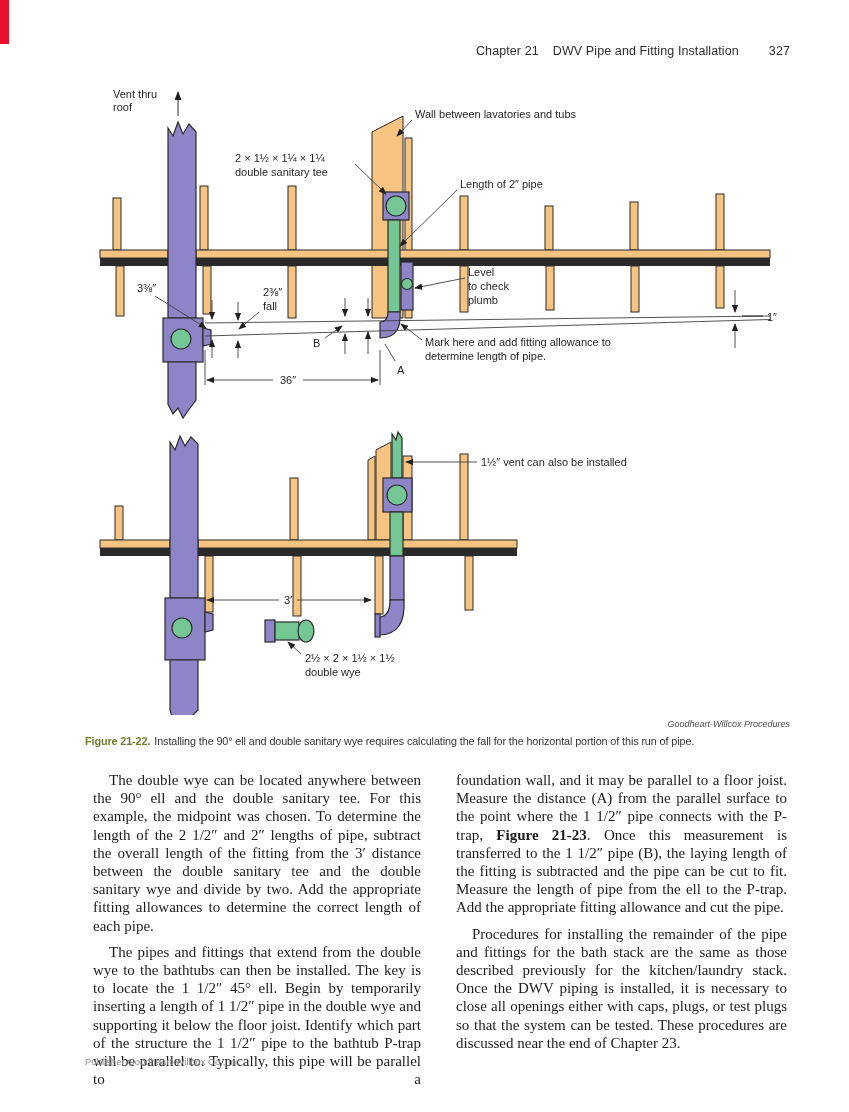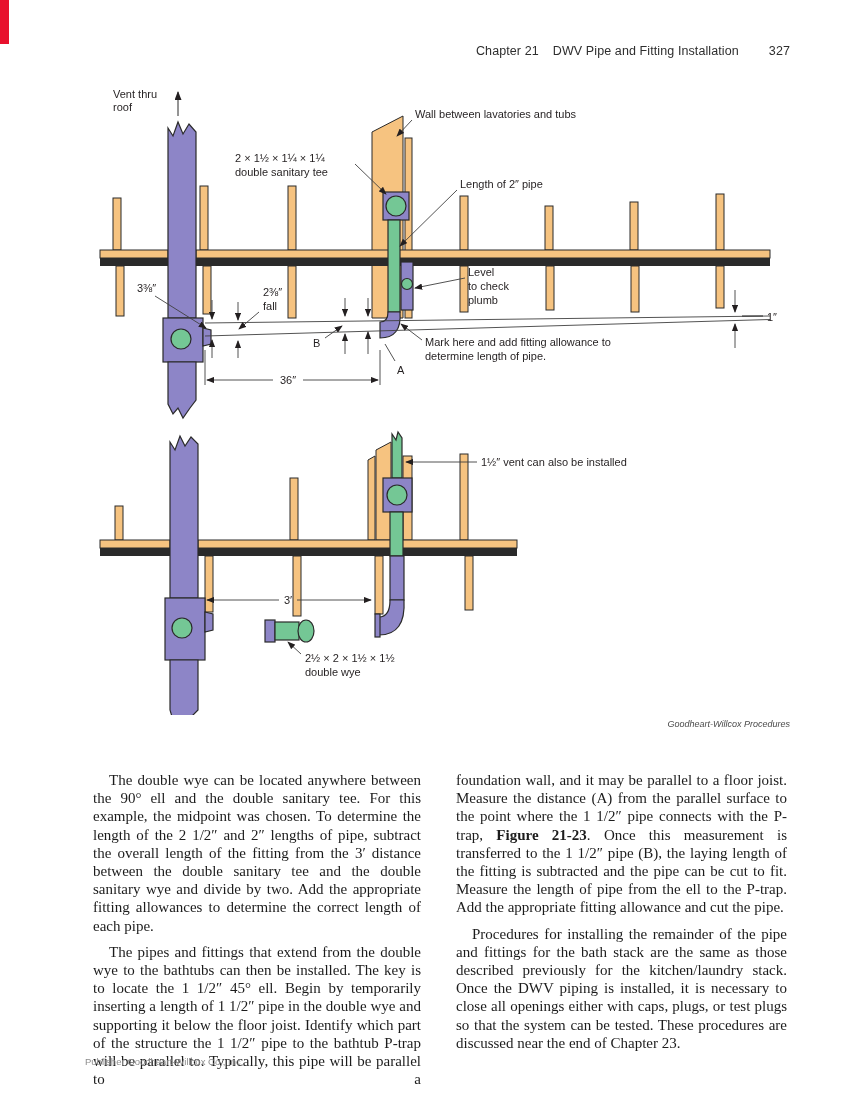--- a/index.html
+++ b/index.html
@@ -214,20 +214,23 @@
       </g>
       <text class="lbl" x="396" y="384">1½″ vent can also be installed</text>
       <text class="lbl" x="203" y="522" text-anchor="middle">3′</text>
       <text class="lbl" x="220" y="580">2½ × 2 × 1½ × 1½</text>
       <text class="lbl" x="220" y="594">double wye</text>
     </g>
   </svg>
 
   <div class="credit">Goodheart-Willcox Procedures</div>
 
+  <div class="caption">
+    <span class="cap-label">Figure 21-22.</span><span>Installing the 90° ell and double sanitary wye requires calculating the fall for the horizontal portion of this run of pipe.</span>
+  </div>
 
   <div class="col col-left">
     <p class="indent">The double wye can be located anywhere between the 90° ell and the double sanitary tee. For this example, the midpoint was chosen. To determine the length of the 2 1/2″ and 2″ lengths of pipe, subtract the overall length of the fitting from the 3′ distance between the double sanitary tee and the double sanitary wye and divide by two. Add the appropriate fitting allowances to determine the correct length of each pipe.</p>
     <p class="indent stretch">The pipes and fittings that extend from the double wye to the bathtubs can then be installed. The key is to locate the 1 1/2″ 45° ell. Begin by temporarily inserting a length of 1 1/2″ pipe in the double wye and supporting it below the floor joist. Identify which part of the structure the 1 1/2″ pipe to the bathtub P-trap will be parallel to. Typically, this pipe will be parallel to a</p>
   </div>
 
   <div class="col col-right">
     <p><span>foundation wall, and it may be parallel to a floor joist. Measure the distance (A) from the parallel surface to the point where the 1 1/2″ pipe connects with the P-trap, </span><span class="bold">Figure 21-23</span><span>. Once this measurement is transferred to the 1 1/2″ pipe (B), the laying length of the fitting is subtracted and the pipe can be cut to fit. Measure the length of pipe from the ell to the P-trap. Add the appropriate fitting allowance and cut the pipe.</span></p>
     <p class="indent">Procedures for installing the remainder of the pipe and fittings for the bath stack are the same as those described previously for the kitchen/laundry stack. Once the DWV piping is installed, it is necessary to close all openings either with caps, plugs, or test plugs so that the system can be tested. These procedures are discussed near the end of Chapter 23.</p>
   </div>

